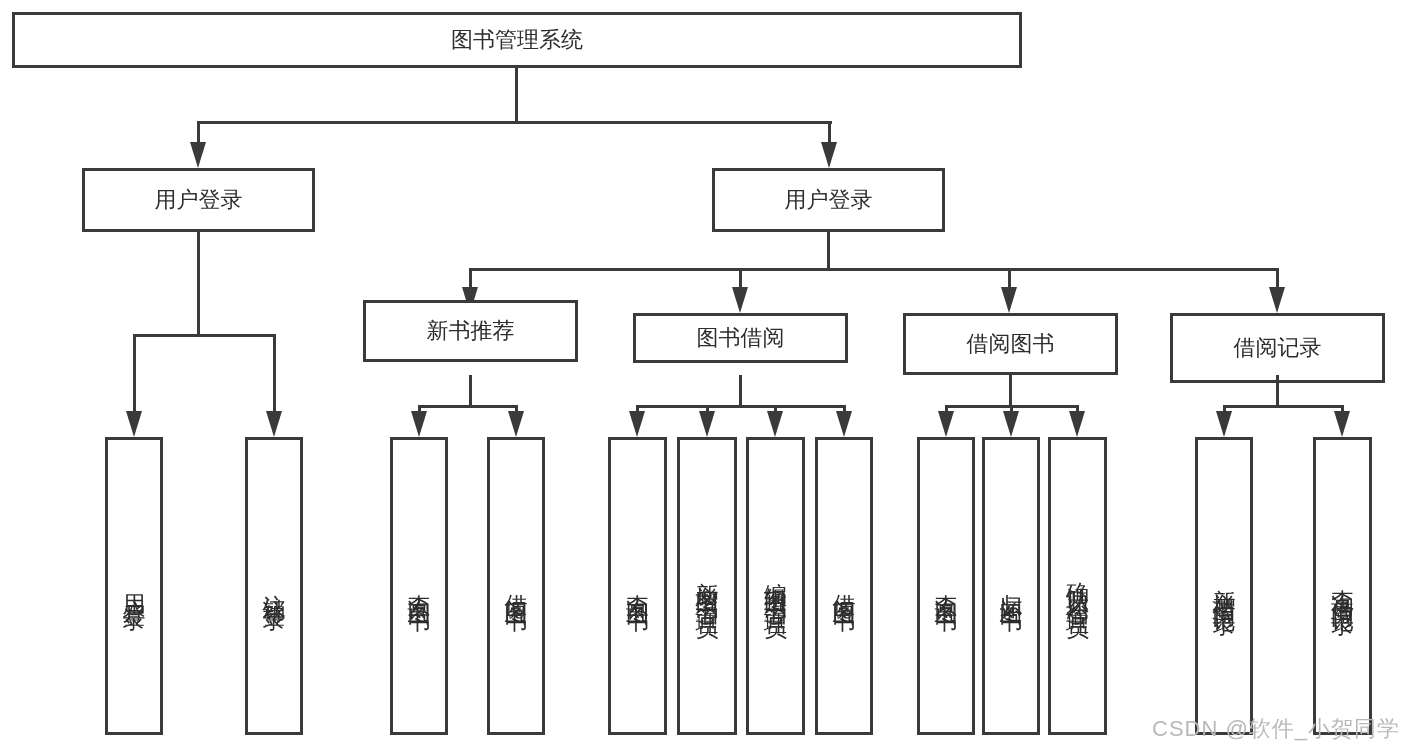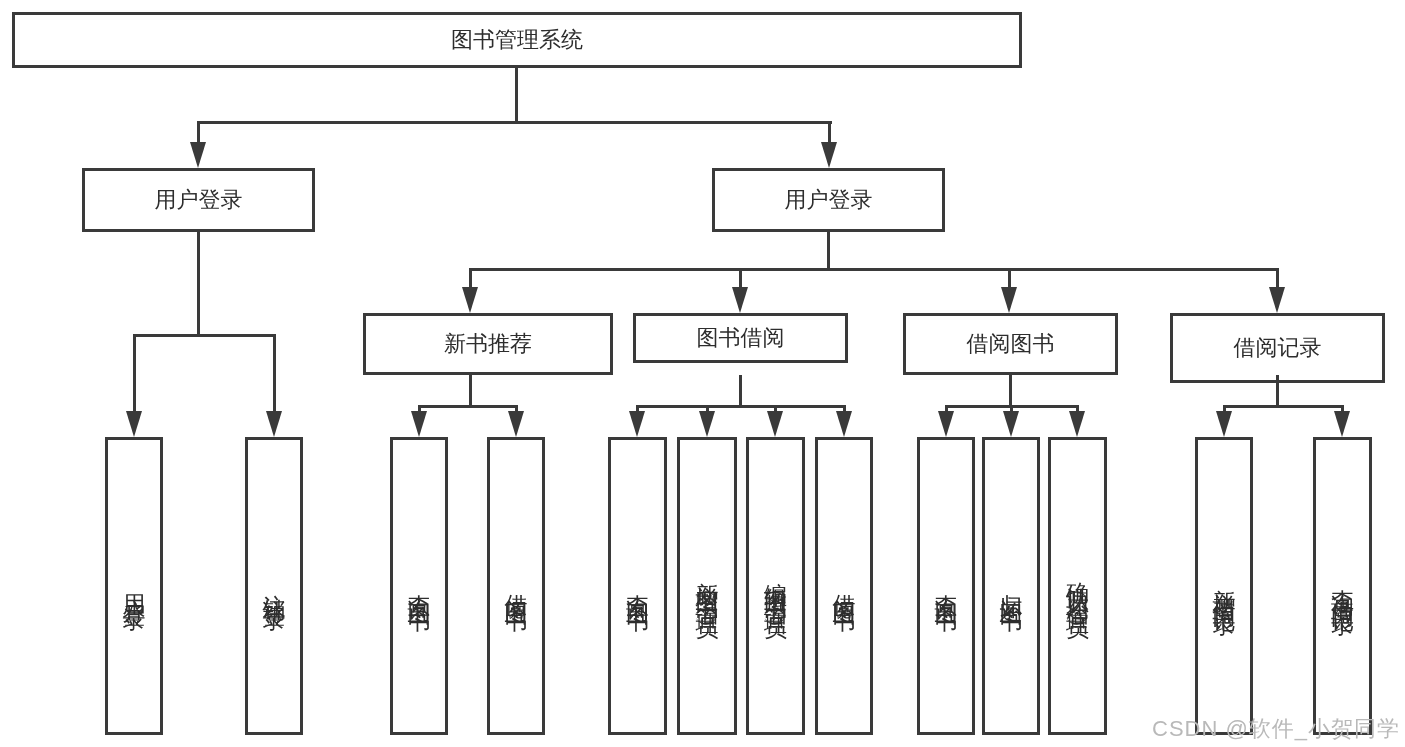--- a/index.html
+++ b/index.html
@@ -64,21 +64,21 @@
   <div class="line" style="left:469px;top:268px;width:810px;height:3px;"></div>
   <div class="line" style="left:469px;top:268px;width:3px;height:22px;"></div>
   <div class="arrow" style="left:462px;top:287px;"></div>
   <div class="line" style="left:739px;top:268px;width:3px;height:22px;"></div>
   <div class="arrow" style="left:732px;top:287px;"></div>
   <div class="line" style="left:1008px;top:268px;width:3px;height:22px;"></div>
   <div class="arrow" style="left:1001px;top:287px;"></div>
   <div class="line" style="left:1276px;top:268px;width:3px;height:22px;"></div>
   <div class="arrow" style="left:1269px;top:287px;"></div>
 
-  <div class="node" style="left:363px;top:313px;width:250px;height:62px;">
+  <div class="node" style="left:363px;top:300px;width:215px;height:62px;">
     <span class="hlabel">新书推荐</span>
   </div>
   <div class="node" style="left:633px;top:313px;width:215px;height:50px;">
     <span class="hlabel">图书借阅</span>
   </div>
   <div class="node" style="left:903px;top:313px;width:215px;height:62px;">
     <span class="hlabel">借阅图书</span>
   </div>
   <div class="node" style="left:1170px;top:313px;width:215px;height:70px;">
     <span class="hlabel">借阅记录</span>

